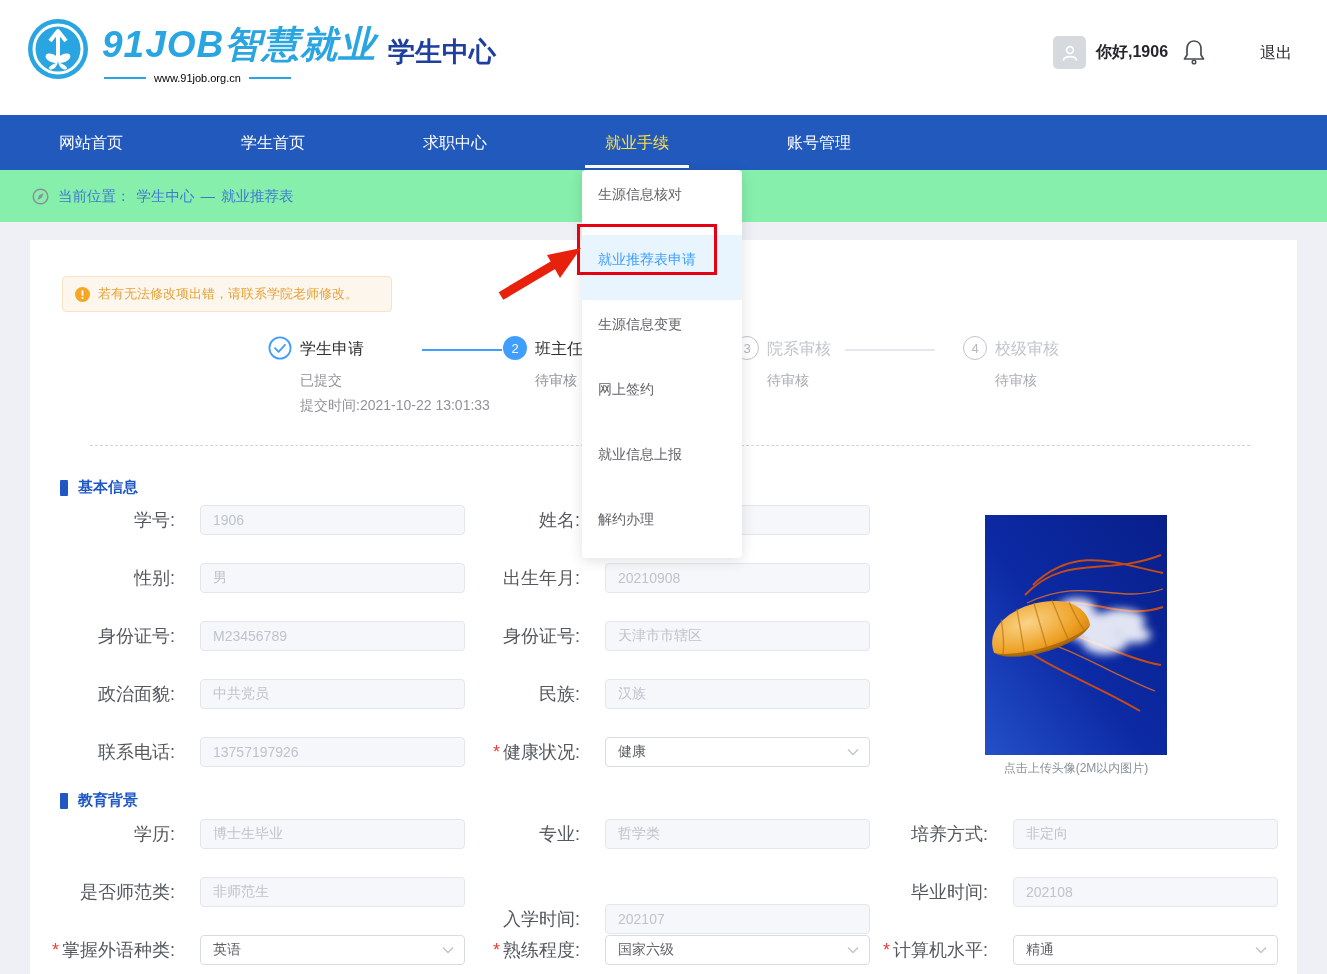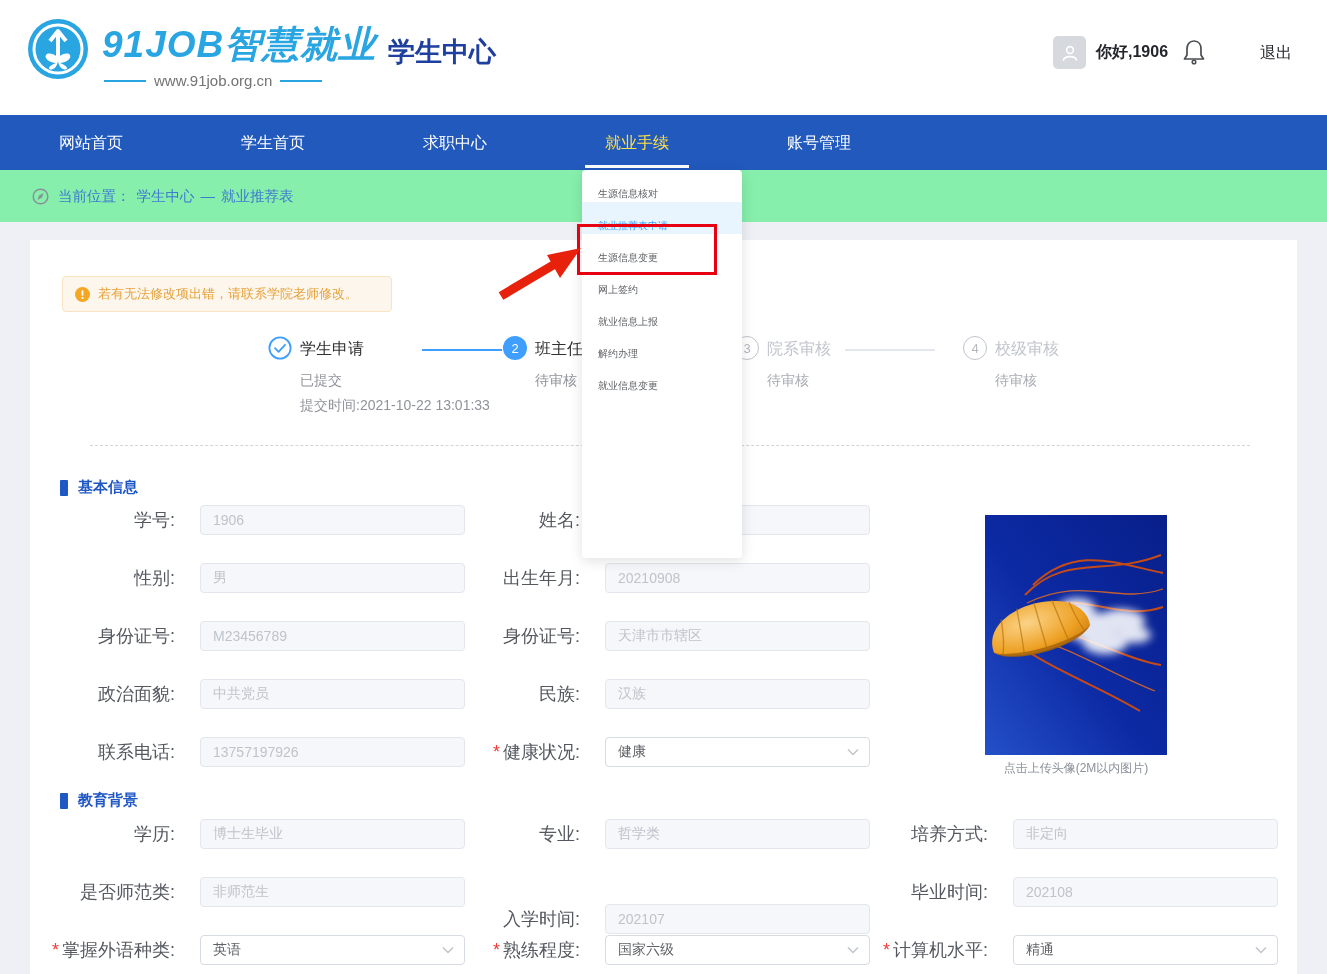--- a/index.html
+++ b/index.html
@@ -4,21 +4,21 @@
 <style>
   html,body{margin:0;padding:0;background:#dfe3ea;}
   .page{position:relative;width:1327px;height:974px;overflow:hidden;background:#eef0f5;
         font-family:"Liberation Sans","DejaVu Sans",sans-serif;}
   
   .hdr{position:absolute;left:0;top:0;width:1327px;height:115px;background:#fff;}
   .logo-badge{position:absolute;left:26px;top:17px;width:64px;height:64px;}
   .logo-title{position:absolute;left:102px;top:20px;font-size:37px;font-weight:bold;font-style:italic;
               color:#29a5e2;letter-spacing:1px;white-space:nowrap;}
   .logo-url{position:absolute;left:104px;top:72px;display:flex;align-items:center;gap:8px;
-            color:#737373;font-size:15px;}
+            color:#000000;font-size:11px;}
   .logo-url .dash{width:42px;border-top:2px solid #29a5e2;height:0;}
   .portal-title{position:absolute;left:388px;top:34px;font-size:27px;font-weight:bold;color:#1e3f9e;}
   .avatar{position:absolute;left:1053px;top:36px;width:33px;height:33px;background:#d6d9de;
           border-radius:5px;display:flex;align-items:center;justify-content:center;cursor:pointer;}
   .greet{position:absolute;left:1096px;top:42px;font-size:16px;font-weight:bold;color:#24262b;}
   .bell{position:absolute;left:1182px;top:39px;width:24px;height:26px;cursor:pointer;}
   .logout{position:absolute;left:1260px;top:43px;font-size:16px;color:#24262b;cursor:pointer;}
   
   .nav{position:absolute;left:0;top:115px;width:1327px;height:55px;background:#2159bd;display:flex;}
   .nav-item{position:relative;width:182px;text-align:center;line-height:55px;font-size:16px;color:#fff;cursor:pointer;}
@@ -60,21 +60,21 @@
        border-radius:4px;color:#bfc3cb;font-size:14px;padding:0 12px;font-family:inherit;}
   .inp:disabled{color:#b91c1c;-webkit-text-fill-color:#bfc3cb;opacity:1;}
   .sel{width:265px;height:30px;box-sizing:border-box;background:#fff;border:1px solid #d7dbe2;border-radius:4px;
        display:flex;align-items:center;justify-content:space-between;padding:0 10px 0 12px;cursor:pointer;}
   .sel .sval{font-size:14px;color:#606266;}
   .photo{position:absolute;left:955px;top:275px;width:182px;height:240px;cursor:pointer;}
   .photo-cap{position:absolute;left:940px;top:520px;width:212px;text-align:center;font-size:12px;color:#8a8f99;}
   
   .dd{position:absolute;left:582px;top:170px;width:160px;height:388px;background:#fff;z-index:50;
       border-radius:4px;box-shadow:0 3px 14px rgba(0,0,0,.12);overflow:hidden;}
-  .dd-item{height:32px;line-height:48.5px;padding-left:16px;font-size:10px;color:#606266;cursor:pointer;white-space:nowrap;}
+  .dd-item{height:65px;line-height:48.5px;padding-left:16px;font-size:14px;color:#606266;cursor:pointer;white-space:nowrap;}
   .dd-item.hl{background:#e9f5fe;color:#409eff;}
   .hlbox{position:absolute;left:577px;top:224px;width:134px;height:45px;border:3px solid #e60012;z-index:70;pointer-events:none;}
   .arrow{position:absolute;left:495px;top:240px;width:92px;height:62px;z-index:70;pointer-events:none;}
 </style>
 </head>
 <body>
 
 <div class="page">
 
   <div class="hdr">

